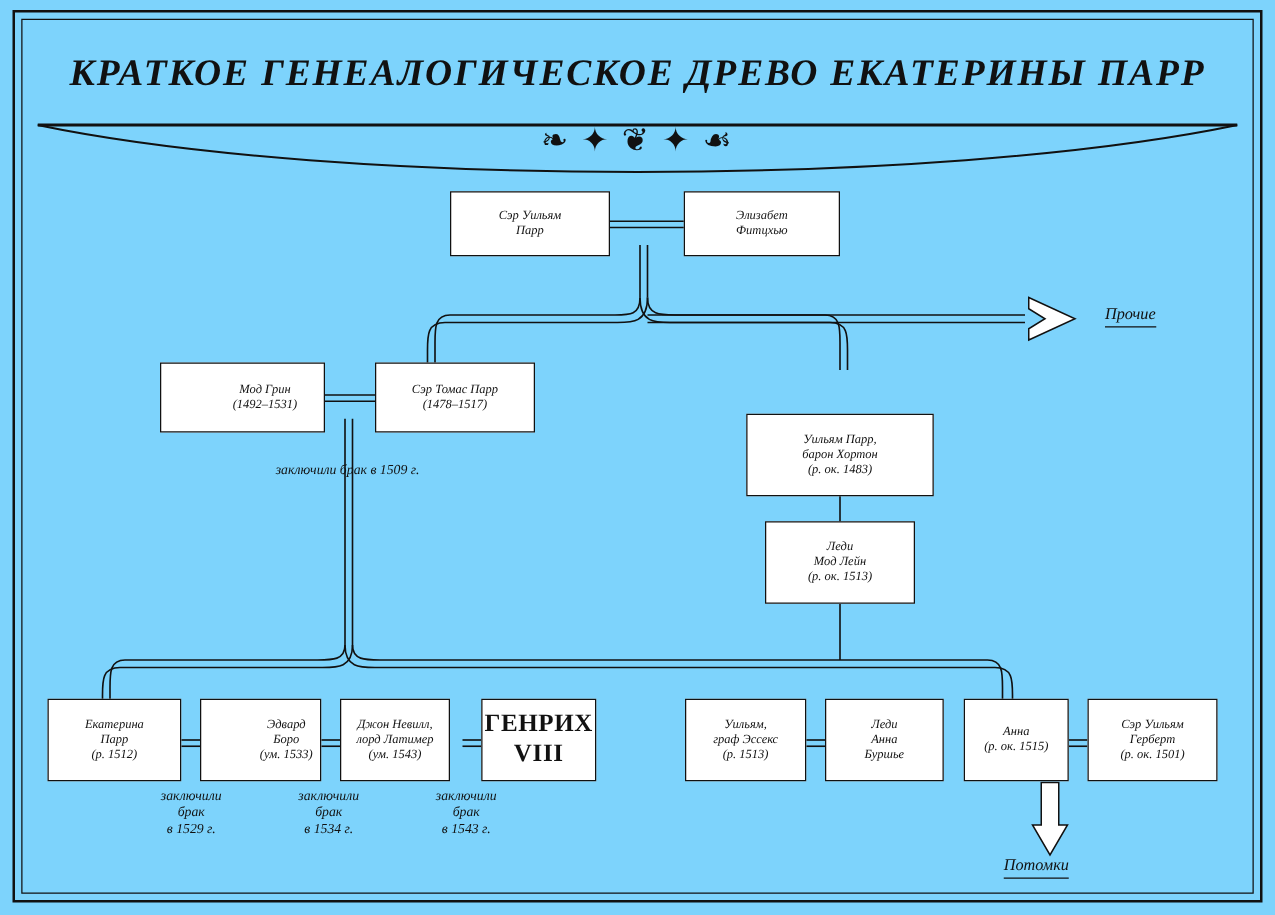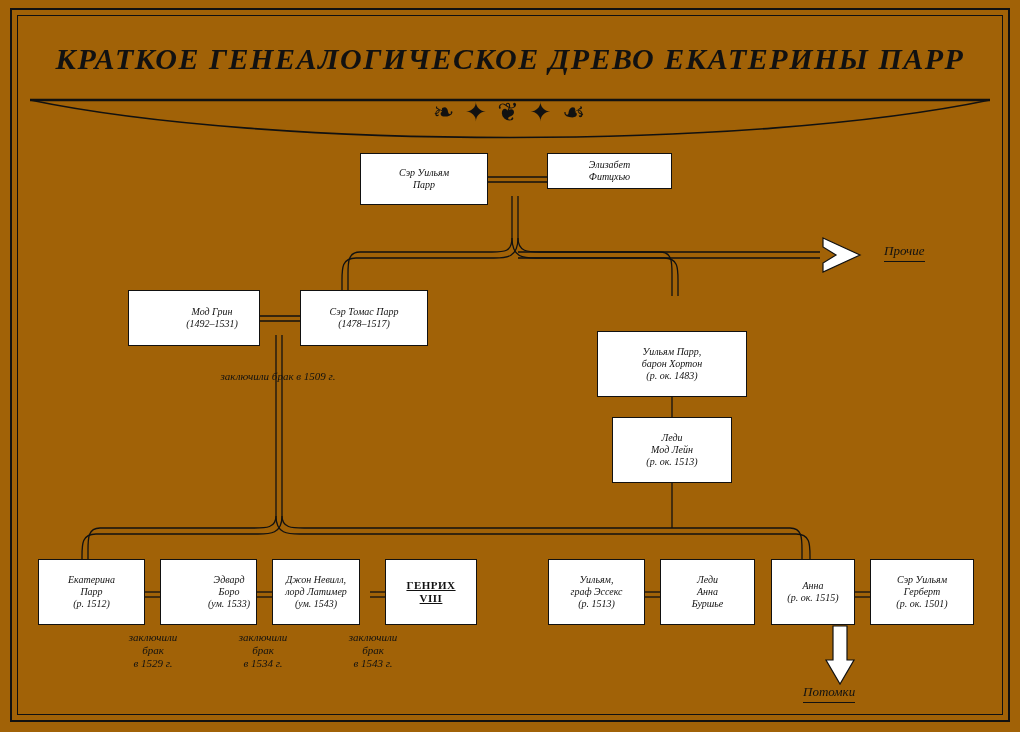--- a/index.html
+++ b/index.html
@@ -7,21 +7,21 @@
     padding: 0;
     background: #ffffff;
   }
   body {
     font-family: "Liberation Serif", serif;
   }
   #root {
     position: relative;
     width: 1020px;
     height: 732px;
-    background: #a16207;
+    background: #7dd3fc;
     overflow: hidden;
   }
   .frame-outer {
     position: absolute;
     left: 10px;
     top: 8px;
     width: 1000px;
     height: 714px;
     border: 2px solid #111;
     box-sizing: border-box;
@@ -98,23 +98,22 @@
     font-size: 10px;
     line-height: 1.18;
     color: #111;
     padding: 2px 4px;
     white-space: pre-line;
     z-index: 3;
   }
   .node.plain {
     font-style: normal;
     font-weight: 700;
-    font-size: 11px;
+    font-size: 20px;
     letter-spacing: 0.5px;
-    text-decoration: underline;
   }
   .caption {
     position: absolute;
     font-style: italic;
     font-size: 11px;
     line-height: 1.18;
     color: #111;
     text-align: center;
     white-space: pre-line;
     z-index: 3;
@@ -205,21 +204,21 @@
       <line x1="855" y1="597" x2="870" y2="597"></line>
 
       <path d="M833,626 L833,660 L826,660 L840,684 L854,660 L847,660 L847,626 Z" stroke="#111" stroke-width="1.2" fill="#fff"></path>
     </g>
   </svg>
 
   <div class="chart">
 
     <div class="node" style="left:360px; top:153px; width:128px; height:52px;">Сэр Уильям
 Парр</div>
-    <div class="node" style="left:547px; top:153px; width:125px; height:36px;">Элизабет
+    <div class="node" style="left:547px; top:153px; width:125px; height:52px;">Элизабет
 Фитцхью</div>
 
     <div class="node" style="left:128px; top:290px; width:132px; height:56px;padding-left:40px;">Мод Грин
 (1492–1531)</div>
     <div class="node" style="left:300px; top:290px; width:128px; height:56px;">Сэр Томас Парр
 (1478–1517)</div>
     <div class="node" style="left:597px; top:290px; width:150px; height:66px;margin-top:41px;">Уильям Парр,
 барон Хортон
 (р. ок. 1483)</div>
 

